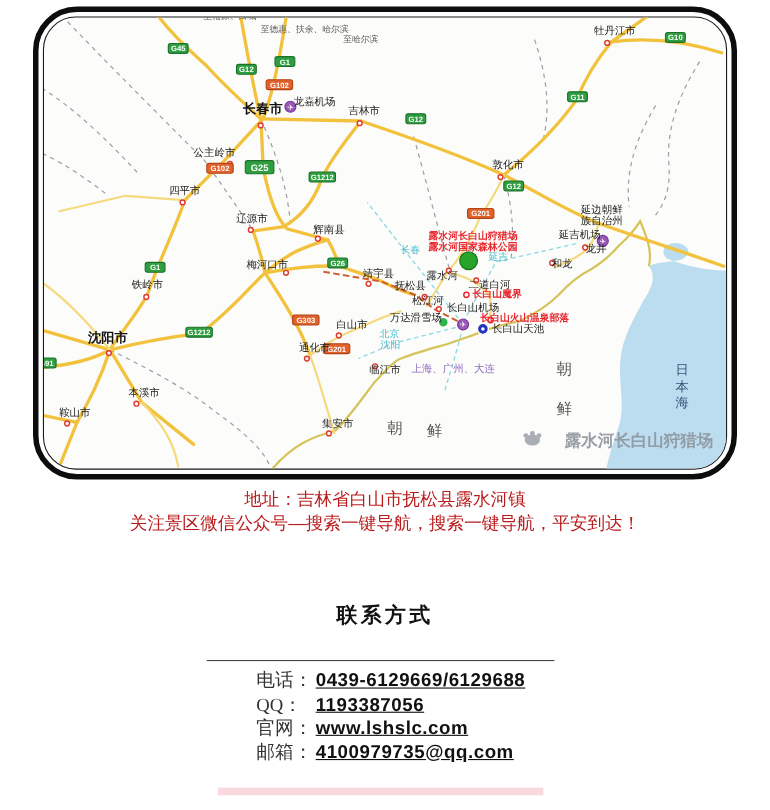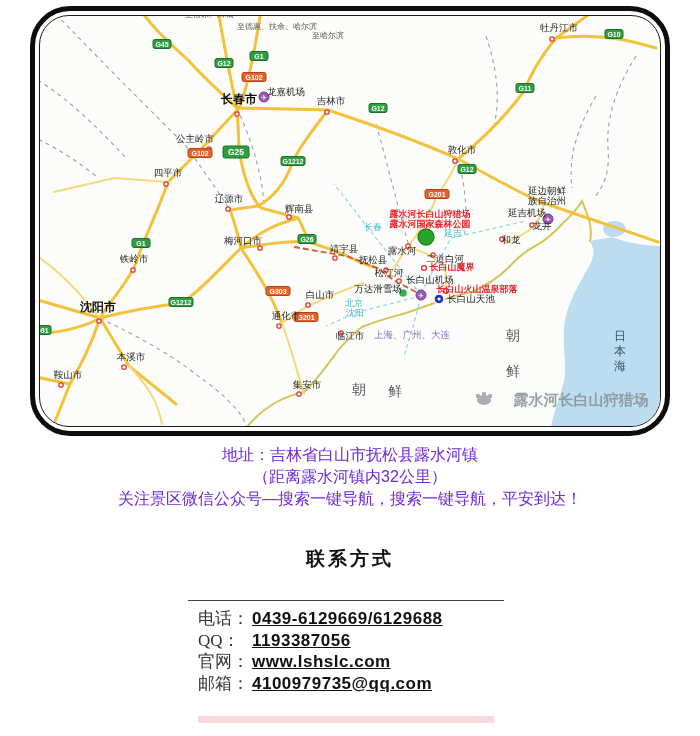--- a/index.html
+++ b/index.html
@@ -21,25 +21,25 @@
   .lbl-purple{font-size:9.5px;fill:#8f6bbf;}
   .lbl-region{font-size:14px;fill:#555;font-family:"Liberation Serif",serif;}
   .lbl-sea{font-size:12px;fill:#33557a;font-family:"Liberation Serif",serif;}
   .lbl-watermark{font-size:15px;font-weight:bold;fill:#8d959d;opacity:.9;}
   .shield-g{fill:#2e9e40;stroke:#1d6f2c;stroke-width:1;}
   .shield-o{fill:#e2622b;stroke:#b34417;stroke-width:1;}
   .shield-txt{font-size:7px;font-weight:bold;fill:#fff;text-anchor:middle;}
   .shield-txt-big{font-size:8.5px;font-weight:bold;fill:#fff;text-anchor:middle;}
 
   
-  .addr-block{position:absolute;left:0;top:444px;width:700px;text-align:center;color:#6d28d9;font-size:16px;line-height:22px;}
+  .addr-block{position:absolute;left:0;top:444px;width:700px;text-align:center;color:#b91c1c;font-size:16px;line-height:22px;}
   .contact-title{position:absolute;left:0;top:546px;width:700px;text-align:center;font-size:19px;font-weight:bold;color:#111;letter-spacing:3px;margin:0;}
   .divider{position:absolute;left:188px;top:600px;width:316px;border-top:1.5px solid #444;}
   .contact-rows{position:absolute;left:198px;top:608px;font-size:17px;color:#222;line-height:21.5px;}
-  .crow .clabel{display:inline-block;width:54px;color:#333;font-family:"Liberation Serif",serif;}
+  .crow .clabel{display:inline-block;width:54px;color:#333;font-family:"Liberation Serif",serif;margin-left:35px;}
   .crow .cvalue{font-weight:bold;color:#111;letter-spacing:.5px;text-decoration:underline;}
   .crow .cvalue.plain{font-weight:normal;font-family:"Liberation Serif",serif;letter-spacing:2px;color:#2a2a2a;}
   .pink-bar{position:absolute;left:198px;top:716px;width:296px;height:7px;background:#f9d9de;}
 </style>
 </head>
 <body>
 
 <div class="map-wrap">
   <div class="map-frame-outer"></div>
   <div class="map-frame-inner">
@@ -239,21 +239,20 @@
           <text x="624" y="359" class="lbl-sea" text-anchor="middle">本</text>
           <text x="624" y="374" class="lbl-sea" text-anchor="middle">海</text>
           <text x="585" y="409" class="lbl-watermark" text-anchor="middle">露水河长白山狩猎场</text>
         </g>
     </svg>
   </div>
 </div>
 
 <div class="addr-block">
   <div>地址：吉林省白山市抚松县露水河镇</div>
-  <div>（距离露水河镇内32公里）</div>
   <div>关注景区微信公众号—搜索一键导航，搜索一键导航，平安到达！</div>
 </div>
 
 <h2 class="contact-title">联系方式</h2>
 <div class="divider"></div>
 
 <div class="contact-rows">
   <div class="crow">
     <span class="clabel">电话：</span><span class="cvalue">0439-6129669/6129688</span>
   </div>

